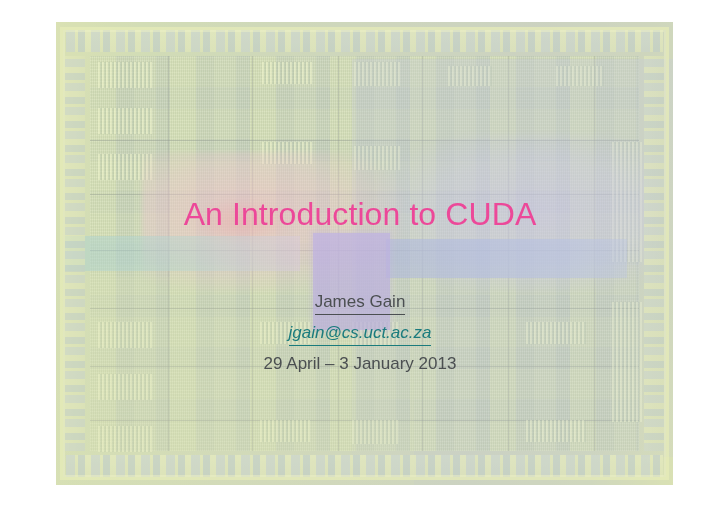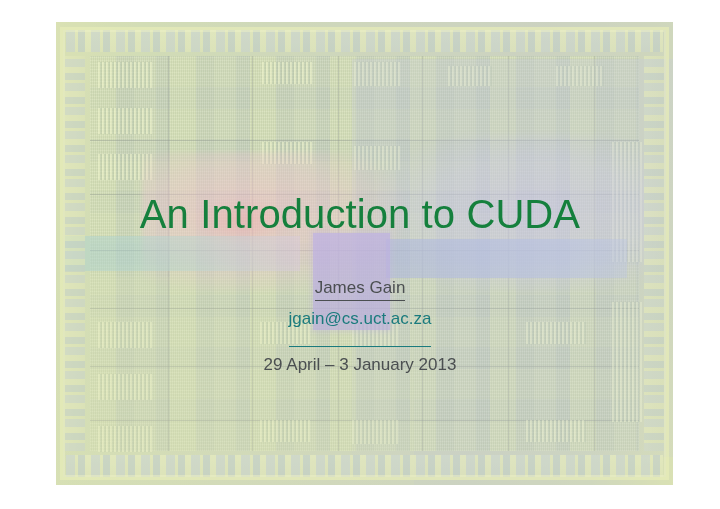--- a/index.html
+++ b/index.html
@@ -258,58 +258,59 @@
     inset: 0;
     pointer-events: none;
   }
 
   .slide-title {
     position: absolute;
     left: 0;
     right: 0;
     top: 195px;
     text-align: center;
-    font-size: 40px;
+    font-size: 32px;
     line-height: 38px;
     font-weight: normal;
-    color: #15803d;
+    color: #ec4899;
     letter-spacing: 0.1px;
     margin: 0;
     white-space: nowrap;
   }
 
   .subtitle-block {
     position: absolute;
     left: 0;
     right: 0;
-    top: 276px;
+    top: 290px;
     text-align: center;
   }
 
   .author {
     display: inline-block;
     font-size: 17px;
     line-height: 23px;
     color: #4b4f51;
     border-bottom: 1.5px solid #4b4f51;
     padding-bottom: 1px;
   }
 
   .email-line { margin-top: 6px; }
 
   .email {
     display: inline-block;
     font-size: 17px;
     line-height: 23px;
     color: #1a7b7d;
     border-bottom: 1.5px solid #1a7b7d;
-    padding-bottom: 16px;
+    padding-bottom: 1px;
     text-decoration: none;
     pointer-events: auto;
     cursor: pointer;
+    font-style: italic;
   }
 
   .date-line {
     margin-top: 6px;
     font-size: 17px;
     line-height: 23px;
     color: #4b4f51;
   }
 </style>
 </head>

